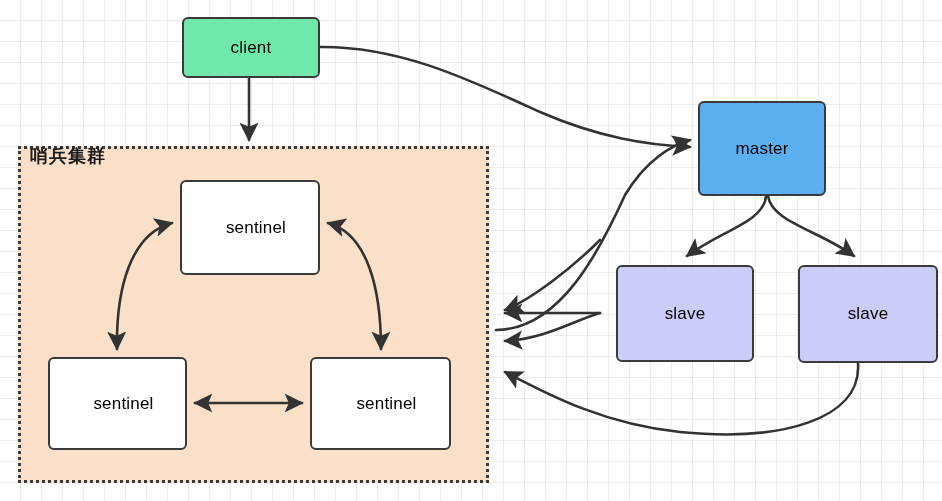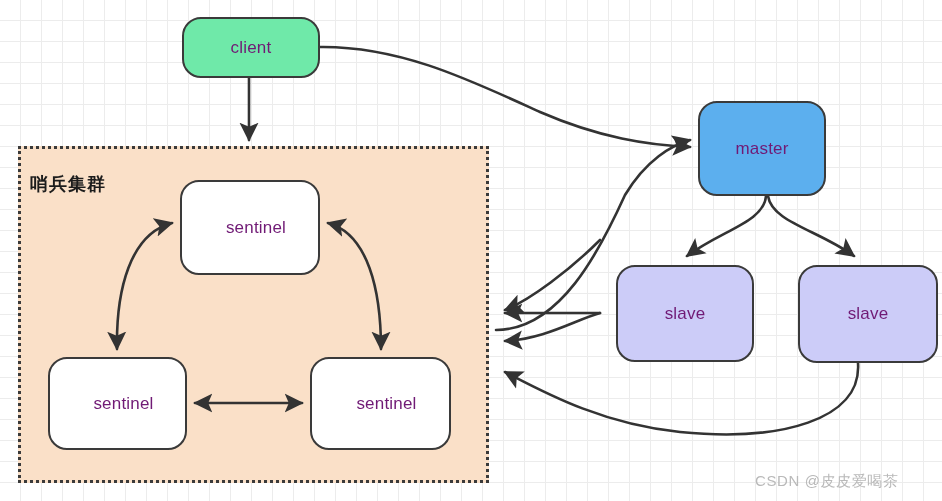--- a/index.html
+++ b/index.html
@@ -27,23 +27,23 @@
     height: 501px;
     pointer-events: none;
   }
   .node {
     position: absolute;
     box-sizing: border-box;
     display: flex;
     align-items: center;
     justify-content: center;
     border: 2px solid #3a3a3a;
-    border-radius: 19px;
+    border-radius: 6px;
     font-size: 17px;
-    color: #701a75;
+    color: #000000;
     letter-spacing: 0.2px;
   }
   .node-client {
     background: #6FE9A9;
   }
   .node-master {
     background: #5CAFEE;
   }
   .node-slave {
     background: #CCCCF8;
@@ -73,21 +73,21 @@
     letter-spacing: 0.6px;
     white-space: nowrap;
   }
 </style>
 </head>
 <body>
 
 <div id="canvas">
 
   <div class="cluster" style="left:18px; top:146px; width:471px; height:337px;"></div>
-  <div class="cluster-label" style="left:30px; top:172px;">哨兵集群</div>
+  <div class="cluster-label" style="left:30px; top:144px;">哨兵集群</div>
 
   <svg class="edges" viewBox="0 0 942 501" xmlns="http://www.w3.org/2000/svg">
     <defs>
       <marker id="arrow" viewBox="0 0 12 12" refX="10" refY="6" markerWidth="8" markerHeight="8" orient="auto-start-reverse">
         <path d="M 0 0.5 L 11 6 L 0 11.5 L 2.4 6 Z" fill="#333333"></path>
       </marker>
     </defs>
     <g fill="none" stroke="#333333" stroke-width="2.6" stroke-linecap="round">
 
       <path d="M 320 47 C 400 46 470 80 540 112 C 600 138 648 145 690 147" marker-end="url(#arrow)"></path>
@@ -136,15 +136,14 @@
   </div>
 
   <div class="node node-slave" style="left:608px; top:265px; width:138px; height:97px;">
     <span>slave</span>
   </div>
 
   <div class="node node-slave" style="left:790px; top:265px; width:140px; height:98px;">
     <span>slave</span>
   </div>
 
-  <div class="watermark" style="left:755px; top:472px;">CSDN @皮皮爱喝茶</div>
 
 </div>
 
 </body></html>

